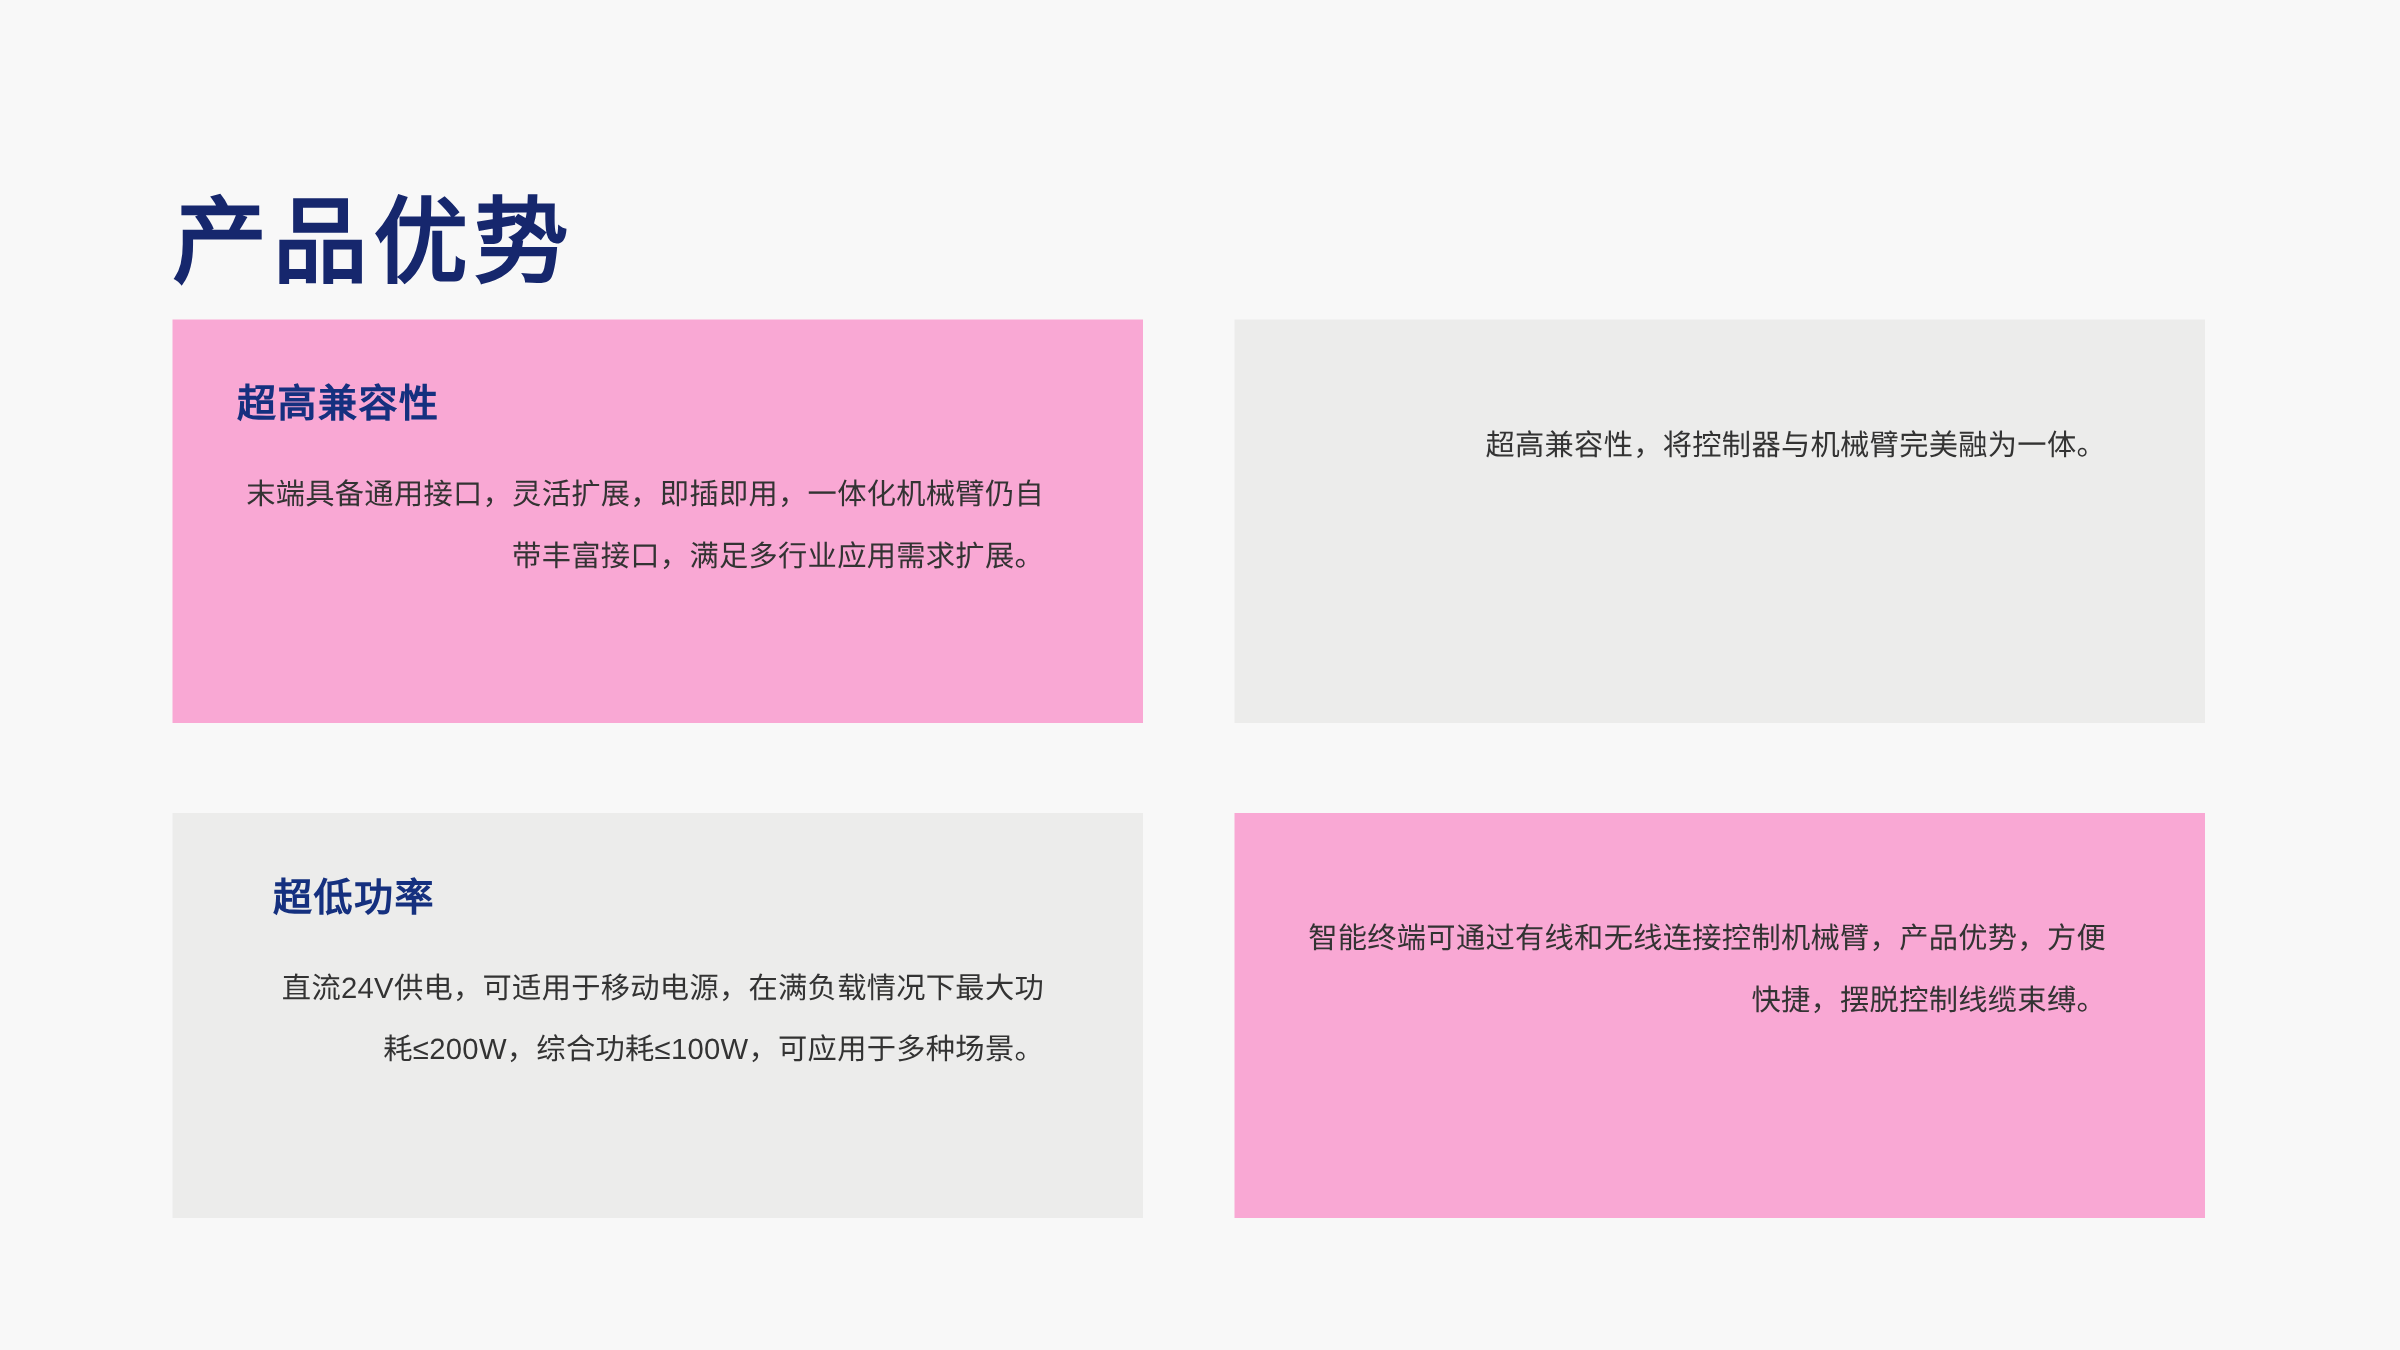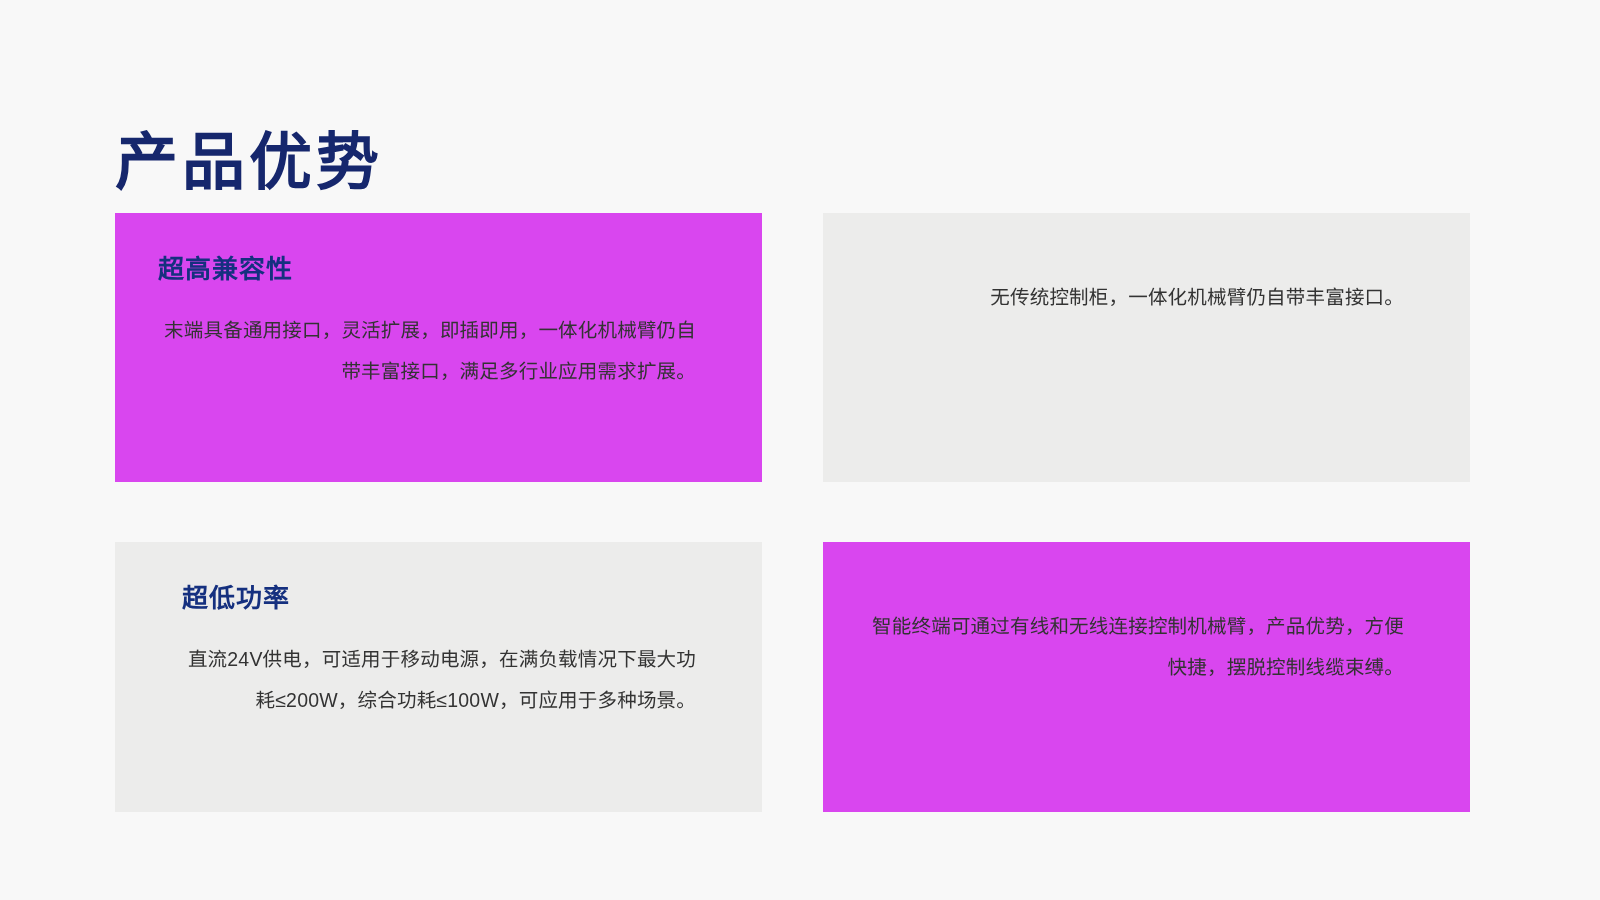--- a/index.html
+++ b/index.html
@@ -45,21 +45,21 @@
     grid-template-rows: 269px 270px;
     column-gap: 61px;
     row-gap: 60px;
   }
 
   .card {
     box-sizing: border-box;
     padding: 40px 66px 0 67px;
     overflow: hidden;
   }
-  .card.blue  { background: #d946ef; padding-left: 43px; }
+  .card.blue  { background: #f9a8d4; padding-left: 43px; }
   .card.gray  { background: #ececeb; }
 
   .card-title {
     margin: 0;
     font-size: 26px;
     font-weight: bold;
     color: #15307f;
     letter-spacing: 1px;
     line-height: 1.25;
   }
@@ -83,21 +83,21 @@
   <h1 class="section-title">产品优势</h1>
 
   <div class="cards-grid">
 
     <div class="card blue">
       <h2 class="card-title">超高兼容性</h2>
       <p class="card-body">末端具备通用接口，灵活扩展，即插即用，一体化机械臂仍自带丰富接口，满足多行业应用需求扩展。</p>
     </div>
 
     <div class="card gray">
-      <p class="card-body">无传统控制柜，一体化机械臂仍自带丰富接口。</p>
+      <p class="card-body">超高兼容性，将控制器与机械臂完美融为一体。</p>
     </div>
 
     <div class="card gray">
       <h2 class="card-title">超低功率</h2>
       <p class="card-body">直流24V供电，可适用于移动电源，在满负载情况下最大功耗≤200W，综合功耗≤100W，可应用于多种场景。</p>
     </div>
 
     <div class="card blue">
       <p class="card-body">智能终端可通过有线和无线连接控制机械臂，产品优势，方便快捷，摆脱控制线缆束缚。</p>
     </div>

